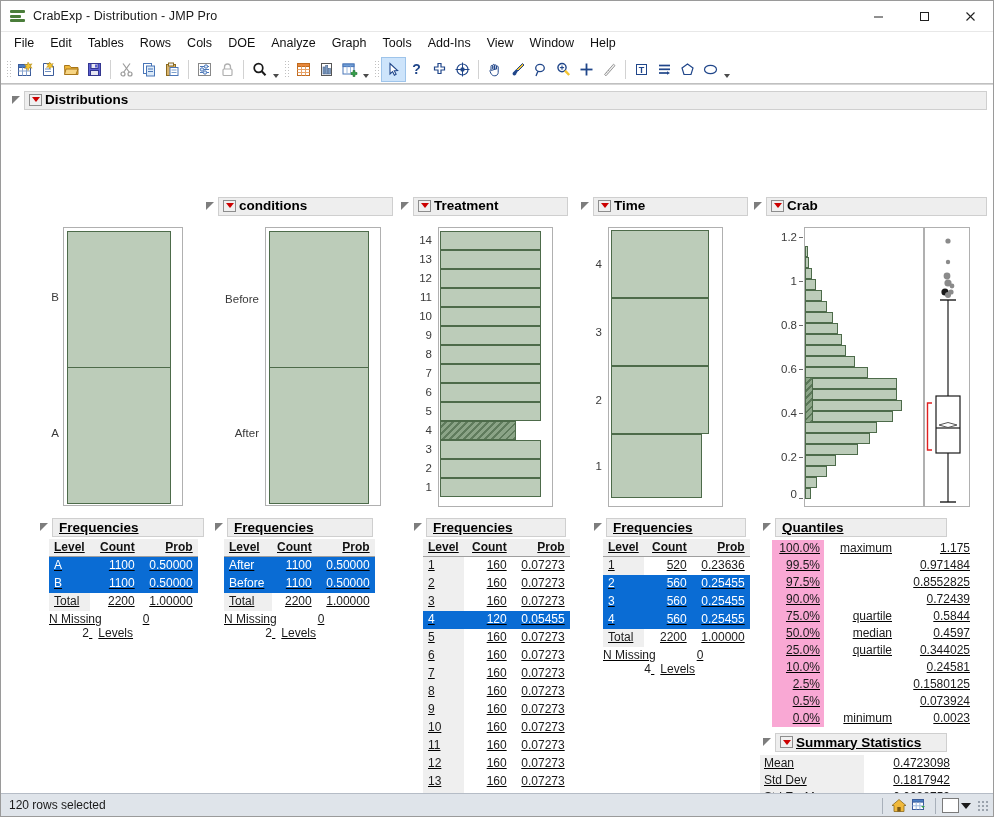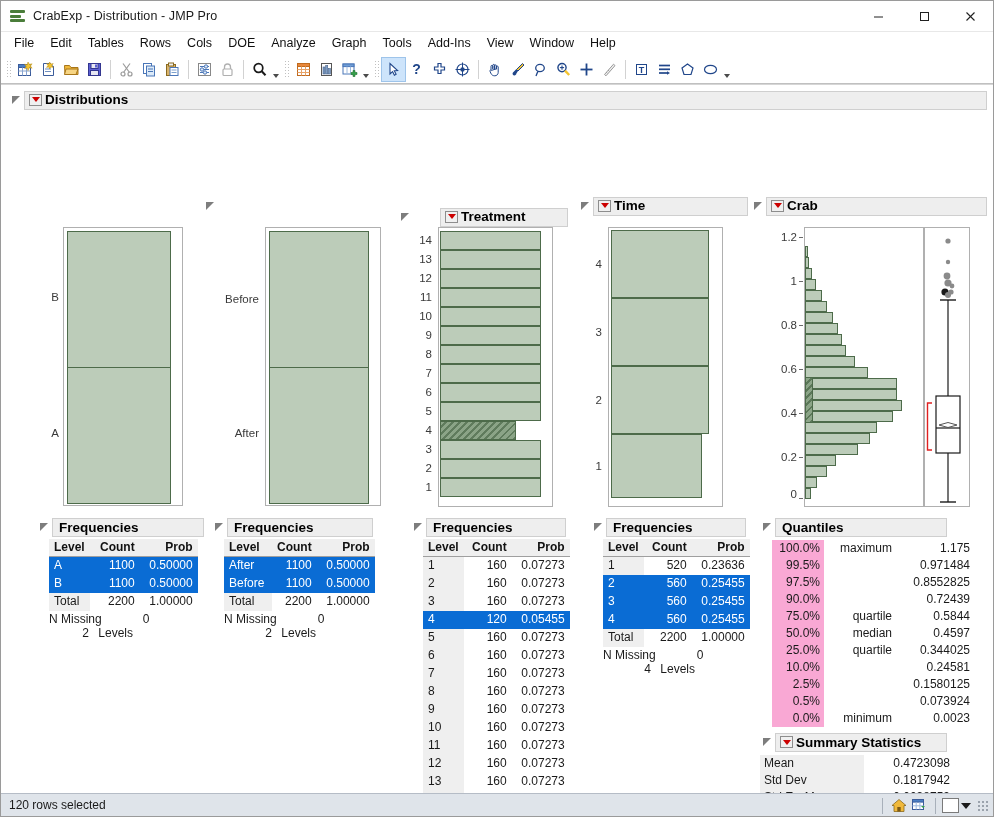--- a/index.html
+++ b/index.html
@@ -134,21 +134,21 @@
     display: flex; align-items: center;
   }
   .distributions-bar .outline-title {
     flex: 1; background: #eeeeee; border: 1px solid #cfcfcf;
   }
 
   
   .varbar { position: absolute; height: 20px; display: flex; align-items: center; }
   .varbar .outline-title { flex: 1; }
 
-  .panel { position: absolute; }
+  .panel { position: absolute; text-decoration: underline; }
 
   
   .chartbox {
     position: absolute;
     background: #ffffff;
     border: 1px solid #b0b0b0;
   }
   .axislabel {
     position: absolute; font-size: 11.5px; color: #3a3a3a;
     text-align: right; white-space: nowrap;
@@ -505,22 +505,26 @@
     <div class="distributions-bar">
       <div class="tri"></div>
       <div class="outline-title" style="flex:1;">
         <div class="redtri"></div>
         <span class="lbl">Distributions</span>
       </div>
     </div>
 
     <div class="varbar" style="left:200px; top:111px; width:192px;">
       <div class="tri"></div>
-    </div>
-    <div class="varbar" style="left:395px; top:122px; width:172px;gap:27px;">
+      <div class="outline-title">
+        <div class="redtri"></div>
+        <span class="lbl">conditions</span>
+      </div>
+    </div>
+    <div class="varbar" style="left:395px; top:111px; width:172px;">
       <div class="tri"></div>
       <div class="outline-title">
         <div class="redtri"></div>
         <span class="lbl">Treatment</span>
       </div>
     </div>
     <div class="varbar" style="left:575px; top:111px; width:172px;">
       <div class="tri"></div>
       <div class="outline-title">
         <div class="redtri"></div>

